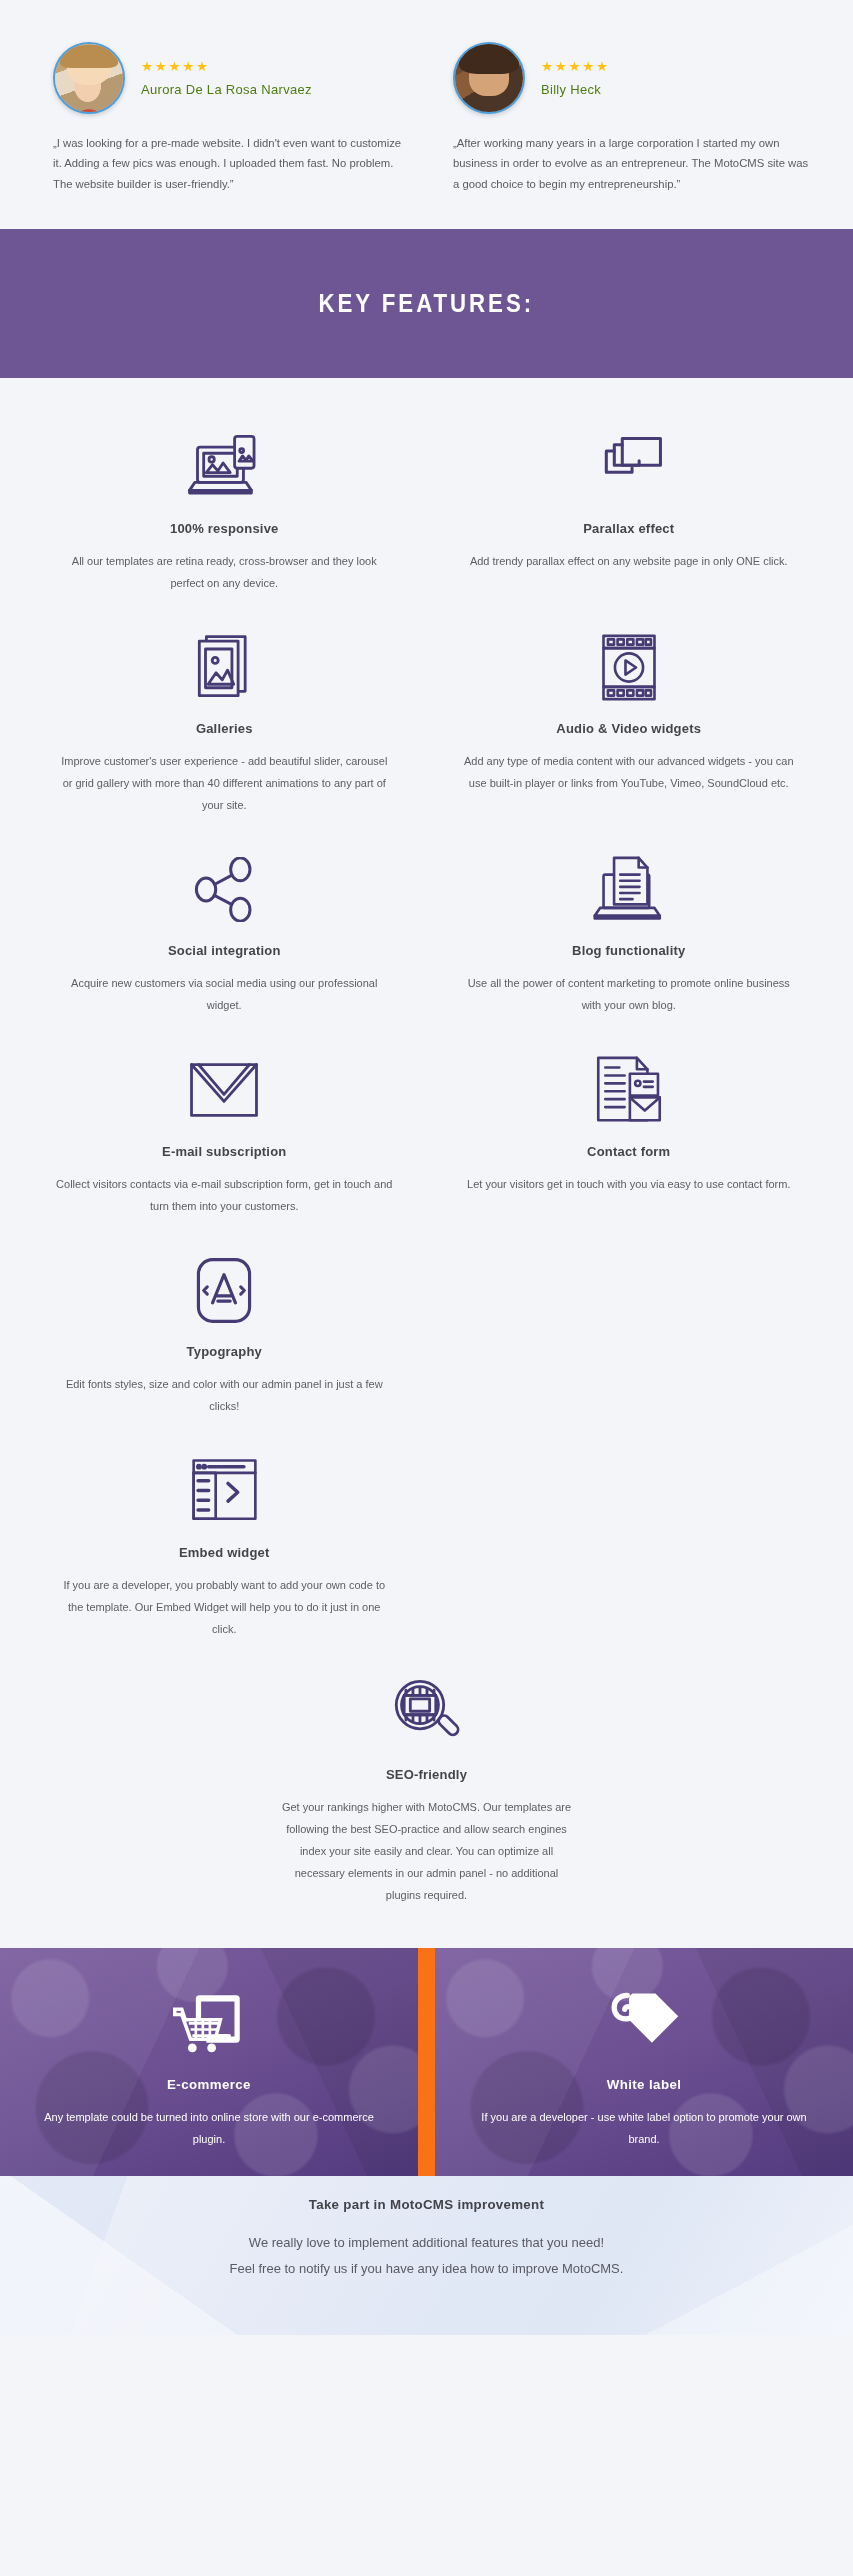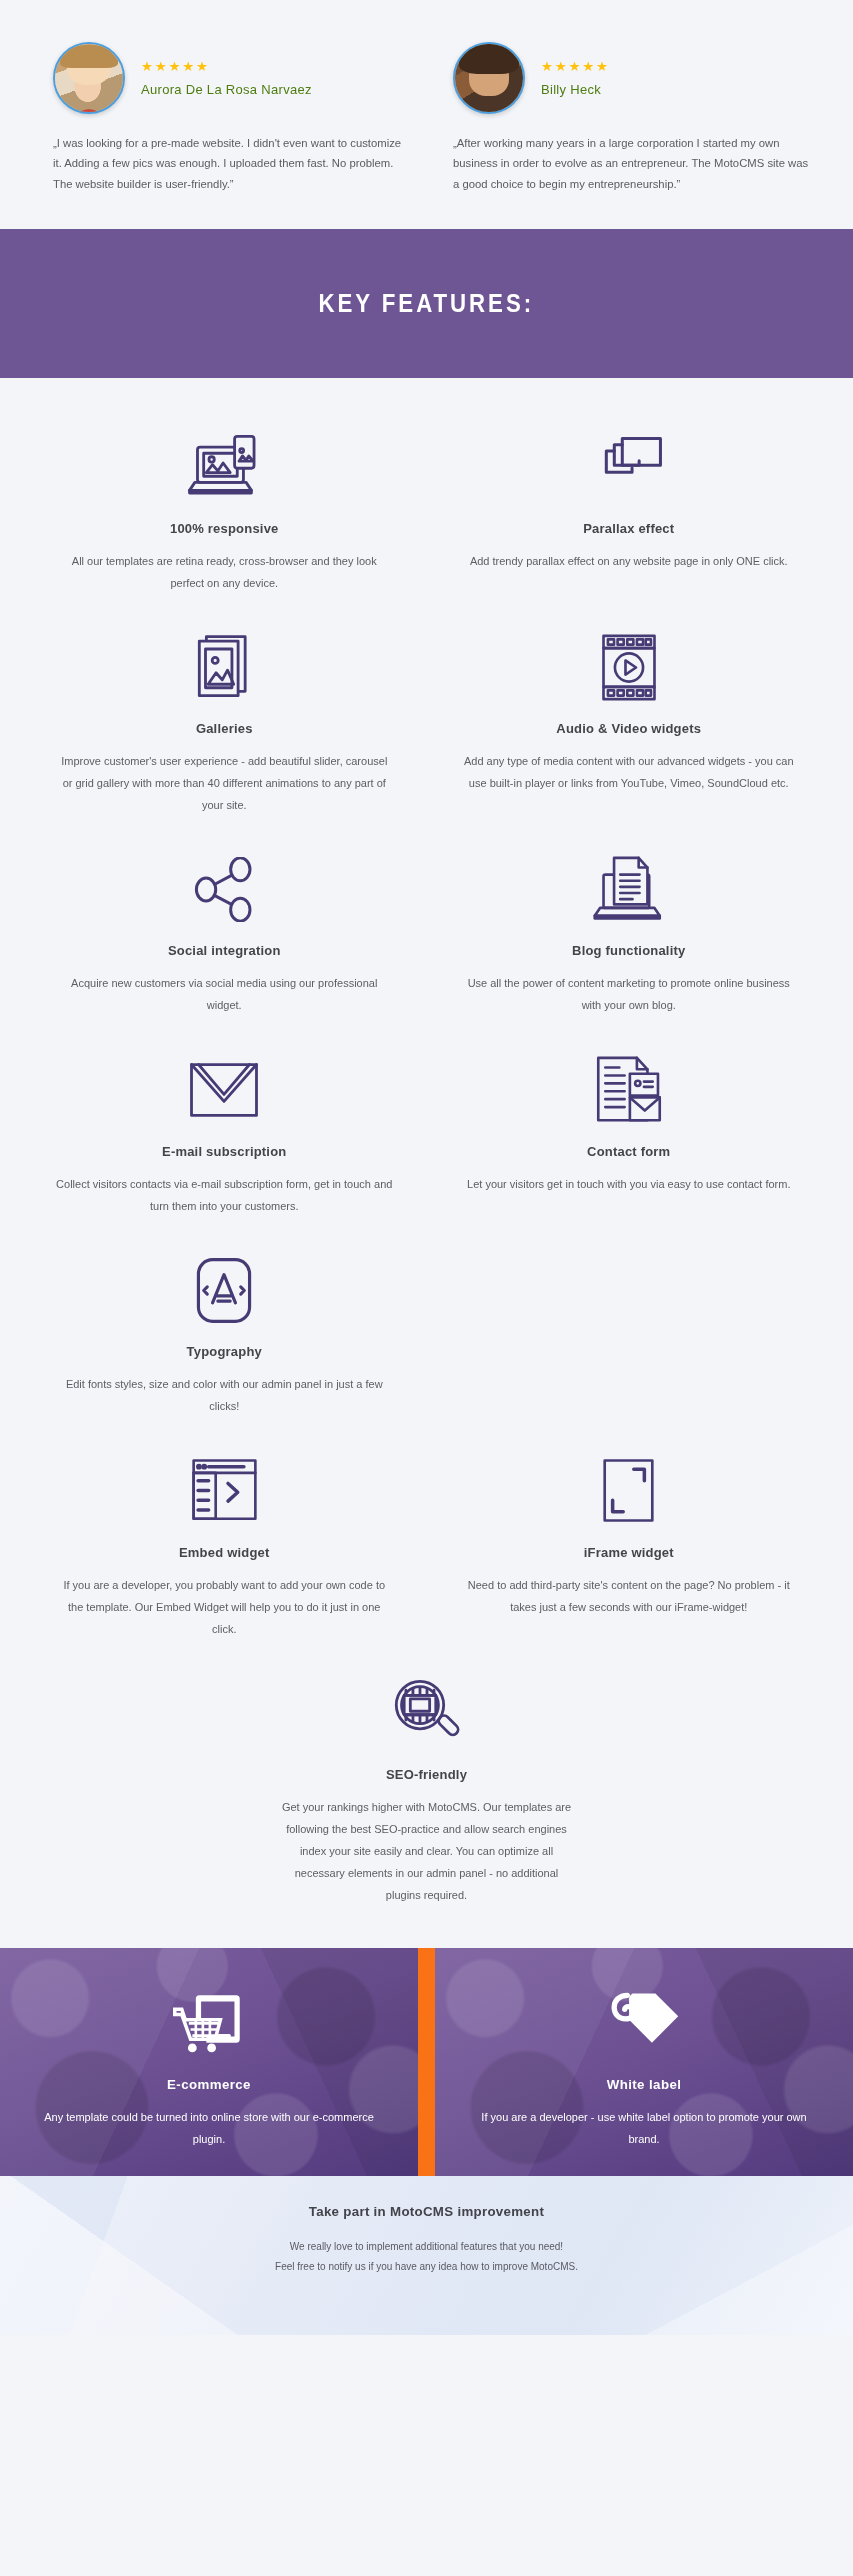--- a/index.html
+++ b/index.html
@@ -116,36 +116,36 @@
       radial-gradient(circle at 94% 62%, #fff 0 10%, transparent 11%);
   }
   .promo > * { position: relative; }
   .picon { height: 95px; display: flex; align-items: center; justify-content: center; }
   .ptitle { margin-top: 3.5px; font-size: 13.3px; font-weight: bold; letter-spacing: 0.4px; }
   .pdesc { margin-top: 14px; font-size: 11px; line-height: 2.0; }
 
   
   .cta {
     background: linear-gradient(120deg,#eef1f9 0%,#e4eaf6 40%,#dfe7f5 70%,#eef2fa 100%);
-    padding: 28px 35px 41px 35px;
+    padding: 21px 35px 41px 35px;
     text-align: center;
     position: relative;
     overflow: hidden;
     min-height: 159px;
   }
   .cta .poly {
     position: absolute; inset: 0; pointer-events: none; opacity: .55;
     background:
       linear-gradient(35deg, rgba(255,255,255,.75) 0 22%, transparent 22%),
       linear-gradient(-28deg, rgba(255,255,255,.6) 0 18%, transparent 18%),
       linear-gradient(110deg, rgba(203,216,240,.55) 0 14%, transparent 14%);
   }
   .cta > * { position: relative; }
   .cta-title { font-size: 13.3px; font-weight: bold; color: #43434a; letter-spacing: 0.3px; }
-  .cta-lines { margin-top: 17.7px; font-size: 10px; line-height: 2.0; color: #5a5a63; }
+  .cta-lines { margin-top: 17.7px; font-size: 13px; line-height: 2.0; color: #5a5a63; }
 </style>
 </head>
 <body>
 
 <div class="page">
 
   <section class="testimonials">
 
     <div class="testimonial">
       <div class="t-head">
@@ -336,31 +336,20 @@
             <circle cx="11" cy="11" r="1.8" fill="#463b75"></circle>
             <circle cx="17" cy="11" r="1.8" fill="#463b75"></circle>
             <path d="M22 11h40" stroke-width="4"></path>
             <path d="M10 27h12M10 38h12M10 49h12M10 60h12" stroke-width="4"></path>
             <path d="M44 30l11 10-11 10" stroke-width="4"></path>
           </svg>
         </div>
         <div class="ftitle">Embed widget</div>
         <div class="fdesc">If you are a developer, you probably want to add your own code to the template. Our Embed Widget will help you to do it just in one click.</div>
       </div>
-      <div class="fcell">
-        <div class="ficon">
-          <svg width="55" height="67" viewBox="0 0 62 76" fill="none" stroke="#463b75" stroke-width="3" stroke-linejoin="round" stroke-linecap="round">
-            <rect x="4" y="4" width="54" height="68"></rect>
-            <path d="M37 14h12v13" stroke-width="4"></path>
-            <path d="M25 62H13V49" stroke-width="4"></path>
-          </svg>
-        </div>
-        <div class="ftitle">iFrame widget</div>
-        <div class="fdesc">Need to add third-party site's content on the page? No problem - it takes just a few seconds with our iFrame-widget!</div>
-      </div>
     </div>
 
     <div class="frow">
       <div class="fcell wide">
         <div class="ficon">
           <svg width="72" height="72" viewBox="0 0 82 82" fill="none" stroke="#463b75" stroke-width="3.2" stroke-linejoin="round" stroke-linecap="round">
             <circle cx="33" cy="32" r="27"></circle>
             <circle cx="33" cy="32" r="21"></circle>
             <rect x="15" y="21" width="36" height="22"></rect>
             <rect x="22" y="25" width="22" height="14"></rect>

